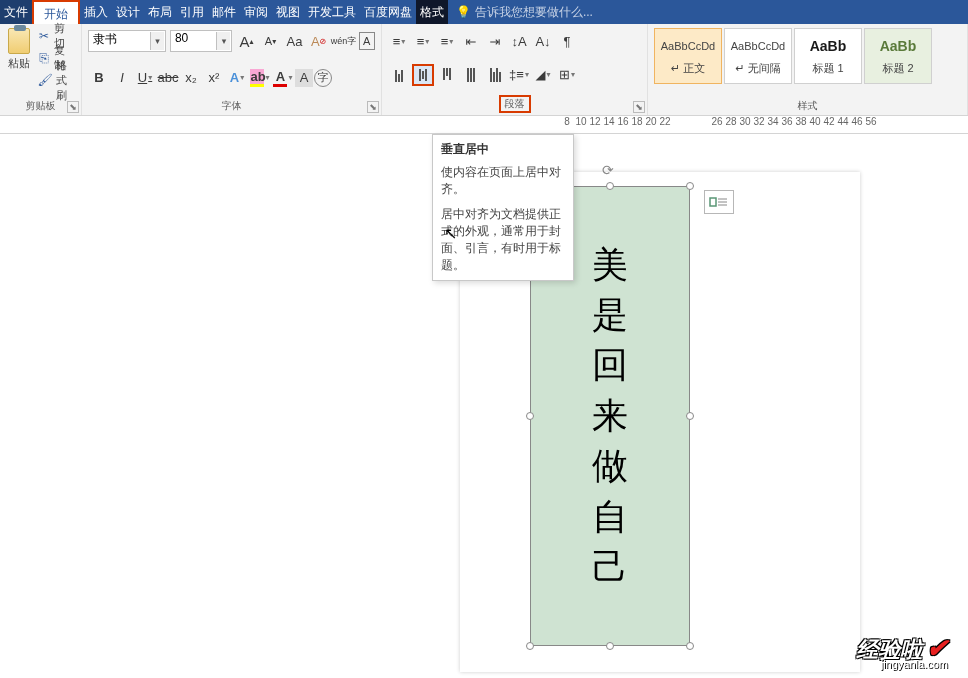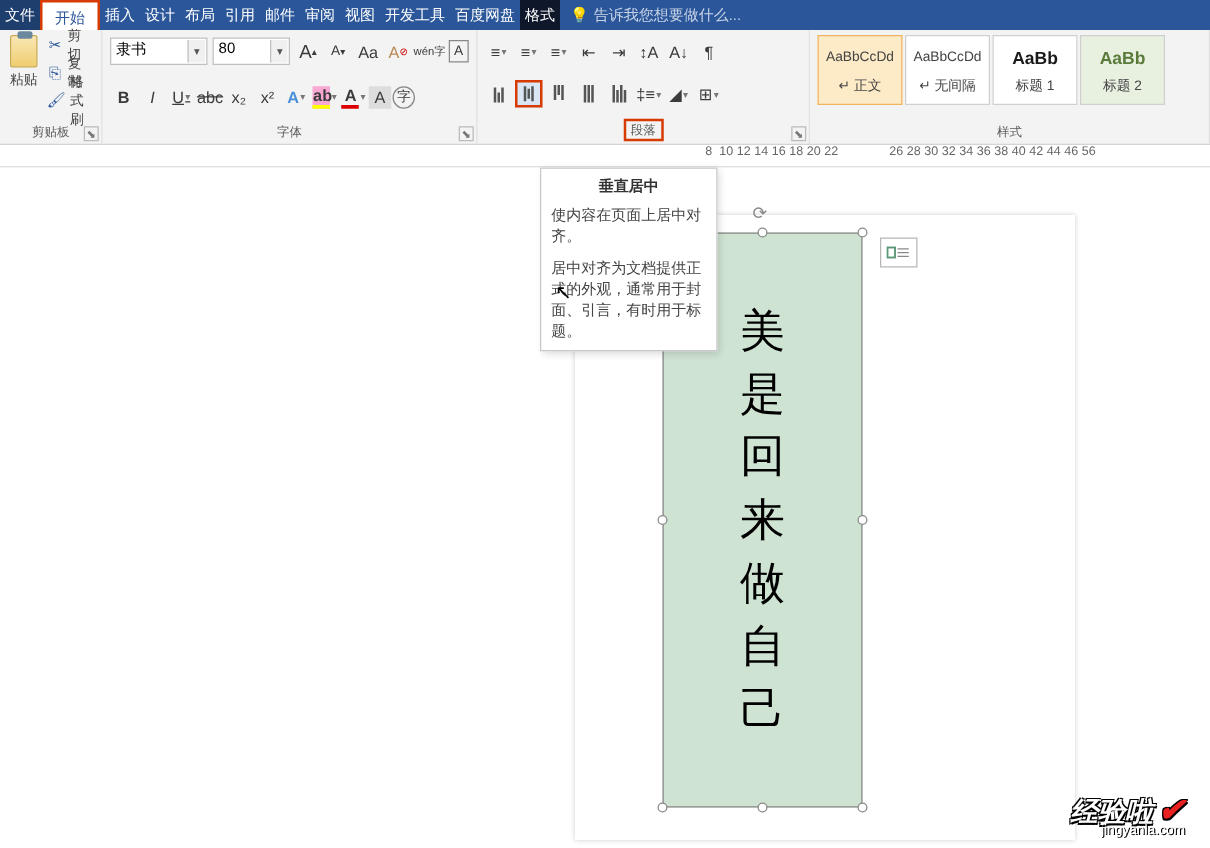--- a/index.html
+++ b/index.html
@@ -47,21 +47,21 @@
   .style-item.sel { border: 1px solid #f0b460; background: #fdeac7; }
   .style-prev { font-size: 11px; color: #444; height: 30px; display: flex; align-items: center; }
   .style-prev.big { font-size: 14px; font-weight: bold; color: #1a1a1a; }
   .style-name { font-size: 11px; color: #444; }
   .ruler { height: 18px; background: #fff; border-bottom: 1px solid #d4d4d4; display: flex; font-size: 10px; color: #666; padding-left: 560px; gap: 0; }
   .ruler .seg { display: flex; }
   .ruler .seg span { width: 14px; text-align: center; }
   .ruler .gap { width: 38px; }
   .canvas { position: relative; height: 540px; background: #fff; }
   .tooltip { position: absolute; left: 432px; top: 0; width: 142px; background: #fff; border: 1px solid #c8c8c8; box-shadow: 2px 2px 6px rgba(0,0,0,0.15); padding: 6px 8px; font-size: 12px; color: #444; z-index: 5; }
-  .tooltip .tt-title { font-weight: bold; margin-bottom: 6px; color: #333; text-align: center; }
+  .tooltip .tt-title { font-weight: bold; margin-bottom: 6px; color: #333; }
   .page { position: absolute; left: 460px; top: 38px; width: 400px; height: 500px; background: #fff; box-shadow: 0 0 4px rgba(0,0,0,0.2); }
   .textbox-wrap { position: absolute; left: 70px; top: 14px; width: 160px; height: 460px; }
   .handle { position: absolute; width: 8px; height: 8px; background: #fff; border: 1px solid #888; border-radius: 50%; }
   .h-tl { left:-4px; top:-4px; } .h-tr { right:-4px; top:-4px; } .h-bl { left:-4px; bottom:-4px; } .h-br { right:-4px; bottom:-4px; }
   .h-t { left:50%; top:-4px; margin-left:-4px; } .h-b { left:50%; bottom:-4px; margin-left:-4px; }
   .h-l { left:-4px; top:50%; margin-top:-4px; } .h-r { right:-4px; top:50%; margin-top:-4px; }
   .rotate-handle { position: absolute; left: 50%; top: -24px; margin-left: -8px; width: 16px; height: 16px; color: #888; font-size: 14px; }
   .textbox { width: 100%; height: 100%; border: 1px solid #888; background: #cfe3d2; display: flex; flex-direction: column; align-items: center; justify-content: center; padding: 20px 0; }
   .v-text { font-size: 36px; font-family: "KaiTi","STKaiti",serif; line-height: 1.4; text-align: center; color: #000; }
   .layout-opt { position: absolute; left: 244px; top: 18px; width: 30px; height: 24px; border: 1px solid #b7b7b7; background: #fff; display: flex; align-items:center; justify-content:center; }

